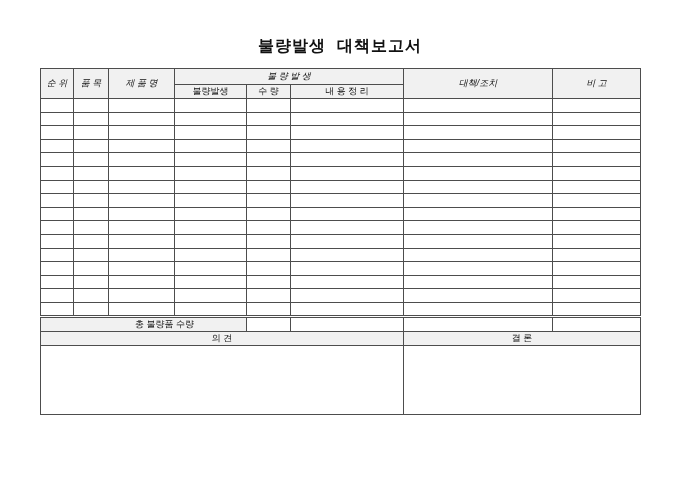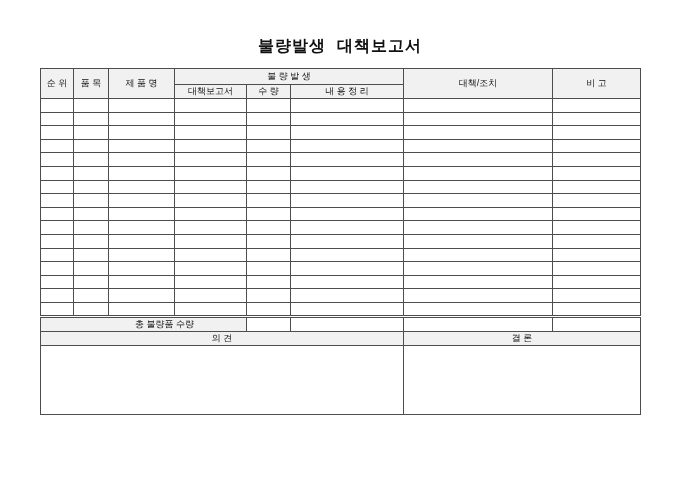--- a/index.html
+++ b/index.html
@@ -42,21 +42,21 @@
     padding:0 2px;
     font-size:9px;
     font-weight:normal;
     color:var(--text);
     text-align:center;
     vertical-align:middle;
     overflow:hidden;
     white-space:nowrap;
   }
   thead th{background:var(--header-bg);}
-  tr.h1{height:16px;}
+  tr.h1{height:16px;font-style:italic;}
   tr.h2{height:12px;}
   
   th.hb{border-bottom:3px double var(--border);}
   tbody tr{height:13.6px;}
   tbody td{background:#ffffff;}
   
   tr.total-row td{border-top:3px double var(--border);height:13px;padding-left:44px;}
   td.shaded{background:var(--header-bg);}
   tr.label-row{height:14px;margin-left:12px;}
   tr.label-row td{background:var(--header-bg);}
@@ -84,21 +84,21 @@
     <thead>
       <tr class="h1">
         <th rowspan="2" class="hb">순 위</th>
         <th rowspan="2" class="hb">품 목</th>
         <th rowspan="2" class="hb">제 품 명</th>
         <th colspan="3">불 량 발 생</th>
         <th rowspan="2" class="hb">대책/조치</th>
         <th rowspan="2" class="hb">비 고</th>
       </tr>
       <tr class="h2">
-        <th class="hb">대책보고서</th>
+        <th class="hb">불량발생</th>
         <th class="hb">수 량</th>
         <th class="hb">내 용 정 리</th>
       </tr>
     </thead>
 
     <tbody>
 
     <tr>
           <td></td>
           <td></td>

